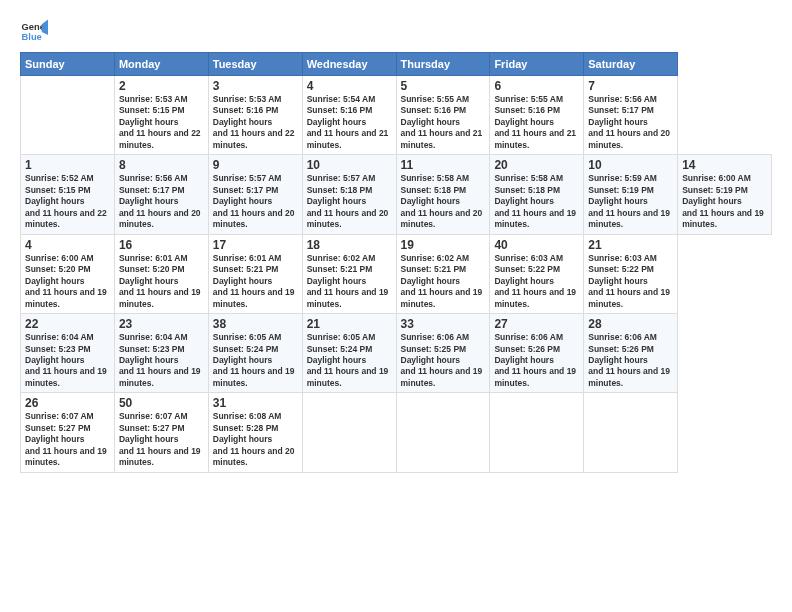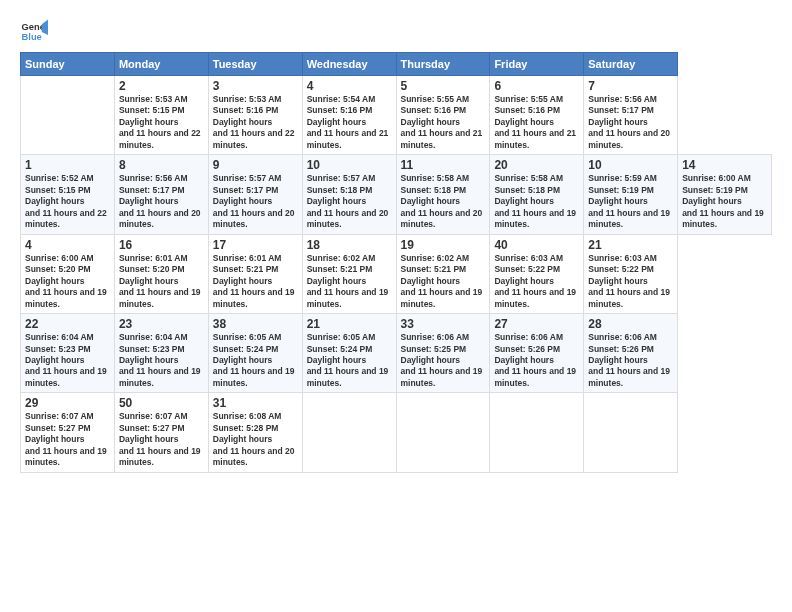--- a/index.html
+++ b/index.html
@@ -145,21 +145,21 @@
         <tr>
           <td><span class="day-num">22</span><span class="day-info">Sunrise: 6:04 AM<br>Sunset: 5:23 PM<br>Daylight hours<br>and 11 hours and 19 minutes.</span></td>
           <td><span class="day-num">23</span><span class="day-info">Sunrise: 6:04 AM<br>Sunset: 5:23 PM<br>Daylight hours<br>and 11 hours and 19 minutes.</span></td>
           <td><span class="day-num">38</span><span class="day-info">Sunrise: 6:05 AM<br>Sunset: 5:24 PM<br>Daylight hours<br>and 11 hours and 19 minutes.</span></td>
           <td><span class="day-num">21</span><span class="day-info">Sunrise: 6:05 AM<br>Sunset: 5:24 PM<br>Daylight hours<br>and 11 hours and 19 minutes.</span></td>
           <td><span class="day-num">33</span><span class="day-info">Sunrise: 6:06 AM<br>Sunset: 5:25 PM<br>Daylight hours<br>and 11 hours and 19 minutes.</span></td>
           <td><span class="day-num">27</span><span class="day-info">Sunrise: 6:06 AM<br>Sunset: 5:26 PM<br>Daylight hours<br>and 11 hours and 19 minutes.</span></td>
           <td><span class="day-num">28</span><span class="day-info">Sunrise: 6:06 AM<br>Sunset: 5:26 PM<br>Daylight hours<br>and 11 hours and 19 minutes.</span></td>
         </tr>
         <tr>
-          <td><span class="day-num">29</span><span class="day-info">Sunrise: 6:07 AM<br>Sunset: 5:27 PM<br>Daylight hours<br>and 11 hours and 19 minutes.</span></td>
+          <td><span class="day-num">26</span><span class="day-info">Sunrise: 6:07 AM<br>Sunset: 5:27 PM<br>Daylight hours<br>and 11 hours and 19 minutes.</span></td>
           <td><span class="day-num">50</span><span class="day-info">Sunrise: 6:07 AM<br>Sunset: 5:27 PM<br>Daylight hours<br>and 11 hours and 19 minutes.</span></td>
           <td><span class="day-num">31</span><span class="day-info">Sunrise: 6:08 AM<br>Sunset: 5:28 PM<br>Daylight hours<br>and 11 hours and 20 minutes.</span></td>
           <td class="empty"></td>
           <td class="empty"></td>
           <td class="empty"></td>
           <td class="empty"></td>
         </tr>
       </tbody>
   </table>
 </div>

